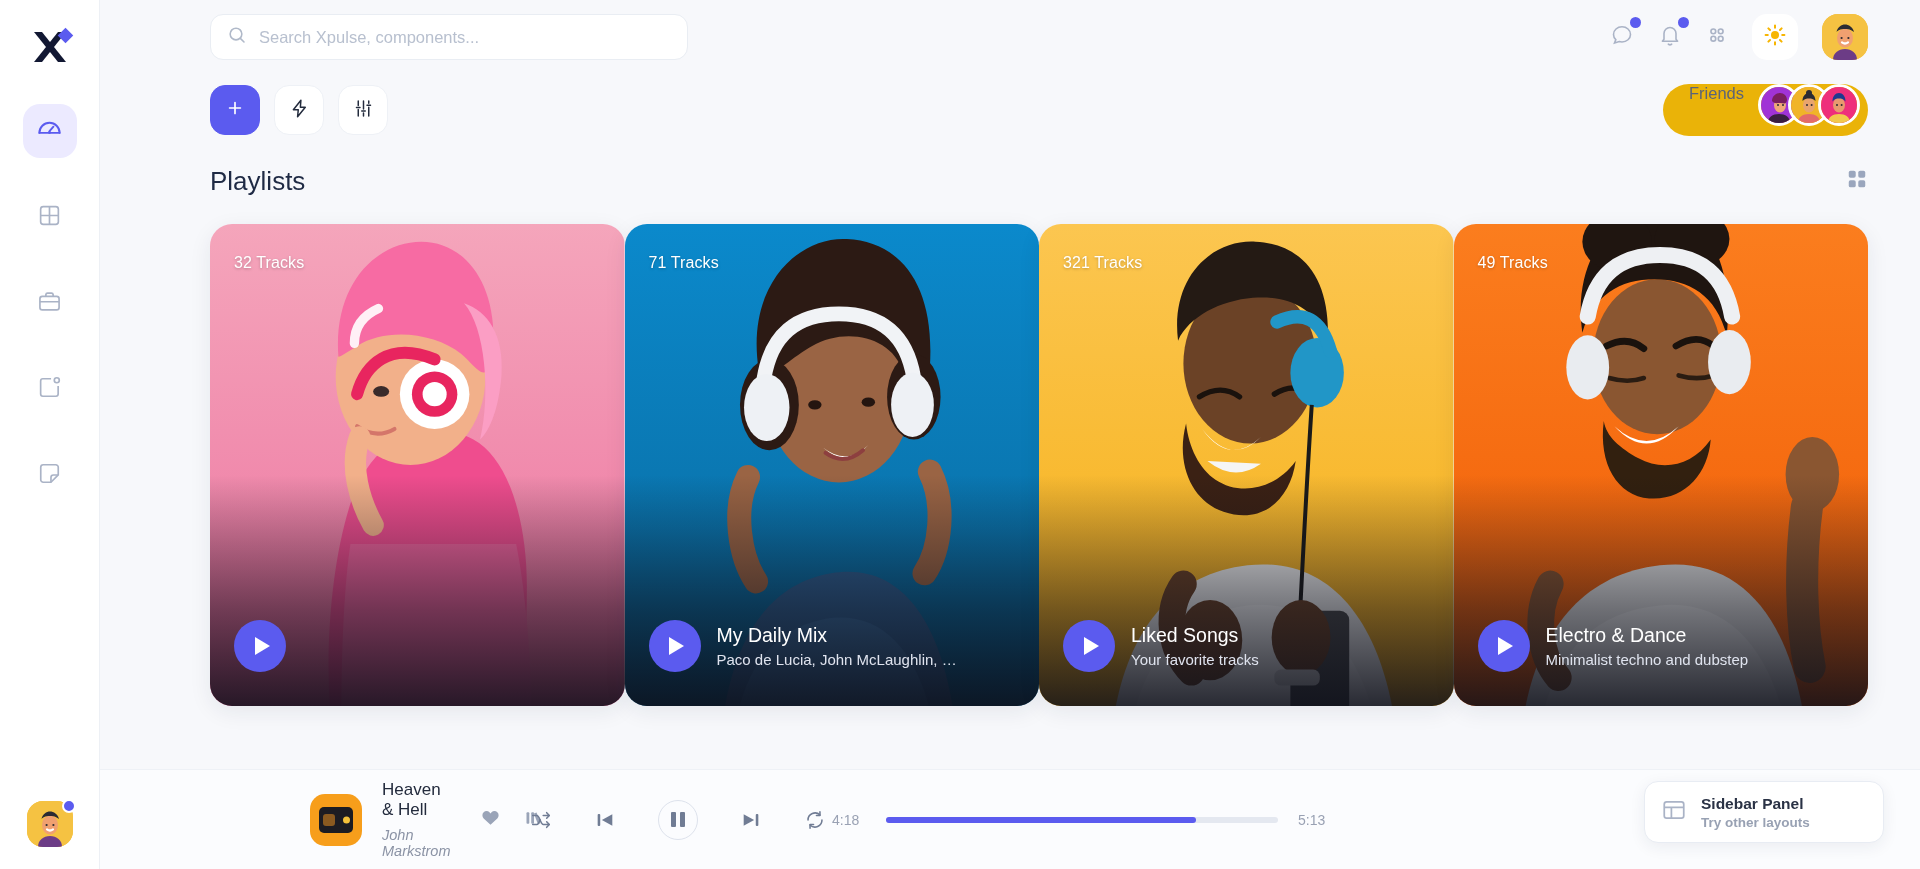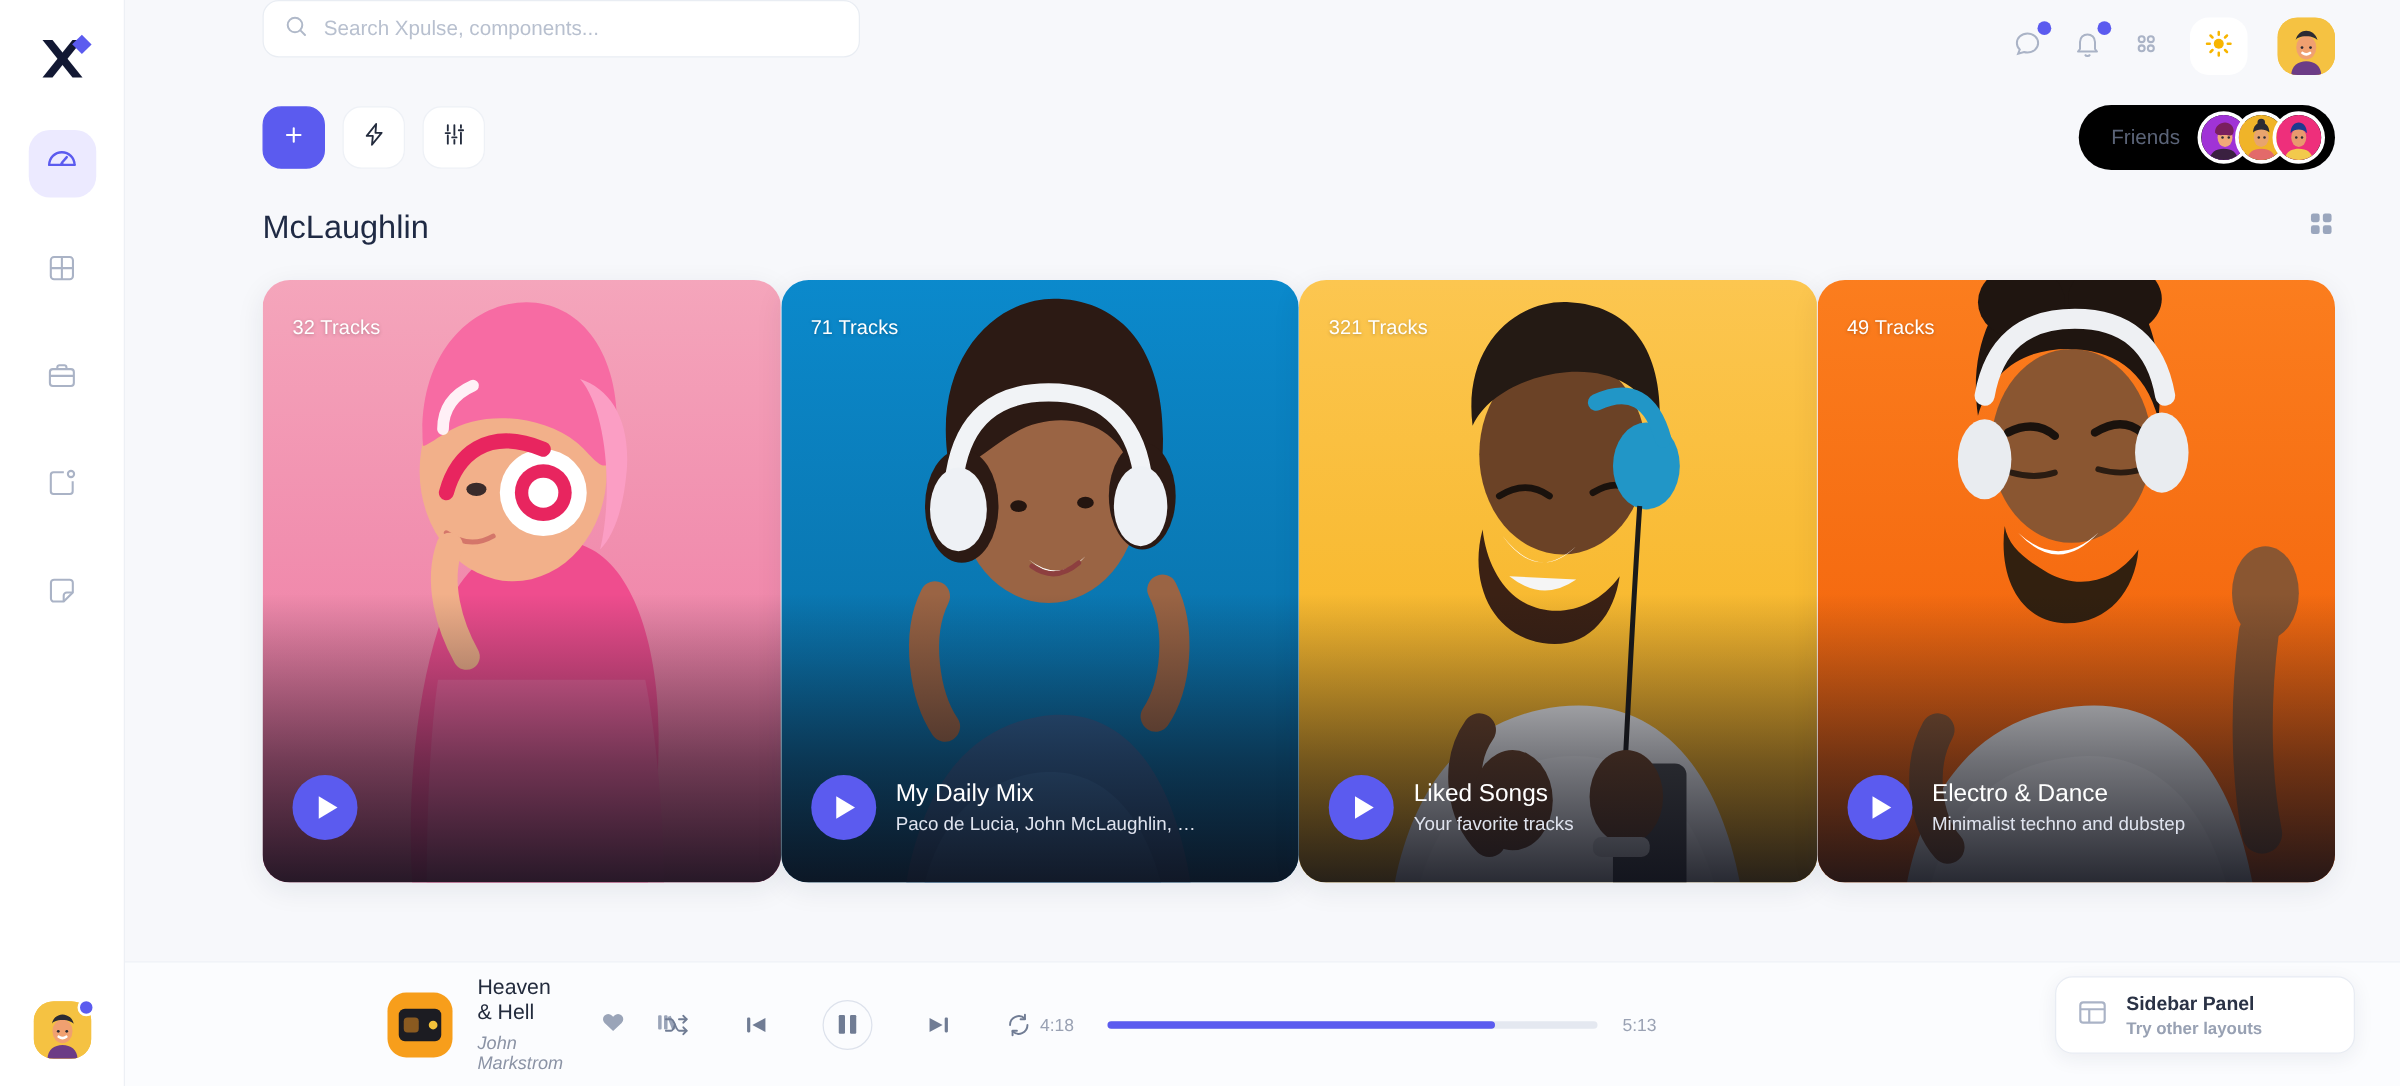--- a/index.html
+++ b/index.html
@@ -36,21 +36,21 @@
   }
   .status-dot {
     position: absolute; top: -2px; right: -3px; width: 14px; height: 14px;
     border-radius: 50%; background: #5b5bef; border: 2px solid #fff;
   }
 
   
   .main { flex: 1; height: 869px; position: relative; display: flex; flex-direction: column; }
 
   .topbar {
-    height: 74px; flex: 0 0 74px; display: flex; 
+    height: 74px; flex: 0 0 74px; display: flex; align-items: center;
     padding: 0 52px 0 110px; gap: 20px;
   }
   .search-box {
     width: 478px; height: 46px; background: #fff;
     border: 1px solid #e9edf3; border-radius: 13px;
     display: flex; align-items: center; gap: 12px; padding: 0 16px;
     cursor: text;
   }
   .search-box input {
     border: none; outline: none; background: transparent;
@@ -75,22 +75,22 @@
     height: 72px; flex: 0 0 72px; display: flex; align-items: center;
     padding: 0 52px 0 110px; gap: 14px;
   }
   .sq-btn {
     width: 50px; height: 50px; border-radius: 15px; background: #fff;
     border: 1px solid #eef1f6; display: flex; align-items: center; justify-content: center;
     cursor: pointer;
   }
   .sq-btn.primary { background: #5b5bef; border-color: #5b5bef; }
   .friends-pill {
-    margin-left: auto; height: 52px; background: #000000; border-radius: 26px;
-    display: flex; align-items: center; padding: 0 8px 0 26px; gap: 14px; cursor: pointer;
+    margin-left: auto; height: 52px; background: #eab308; border-radius: 26px;
+    display: flex; padding: 0 8px 0 26px; gap: 14px; cursor: pointer;
   }
   .friends-label { font-size: 16.5px; color: #5b6478; }
   .friend-stack { display: flex; }
   .friend-av {
     width: 42px; height: 42px; border-radius: 50%; border: 3px solid #fff;
     margin-left: -12px; overflow: hidden; position: relative;
   }
   .friend-av:first-child { margin-left: 0; }
 
   
@@ -385,21 +385,21 @@
             <path d="M11.5 14.5c0-5.5 3-8.5 6.5-8.5s6.5 3 6.5 8.5c-2-2.5-4-3-6.5-3s-4.5.5-6.5 3z" fill="#1d3a8f"></path>
             <circle cx="16" cy="18" r="1" fill="#2b2b33"></circle>
               <circle cx="20.6" cy="18" r="1" fill="#2b2b33"></circle>
           </svg>
         </div>
       </div>
     </div>
   </div>
 
   <div class="sec-head">
-    <h2 class="sec-title">McLaughlin</h2>
+    <h2 class="sec-title">Playlists</h2>
     <div class="grid-toggle">
       <span>
         <svg width="22" height="22" viewBox="0 0 24 24">
           <rect x="3" y="3" width="7.6" height="7.6" rx="2" fill="#9aa6bd"></rect>
           <rect x="13.4" y="3" width="7.6" height="7.6" rx="2" fill="#9aa6bd"></rect>
           <rect x="3" y="13.4" width="7.6" height="7.6" rx="2" fill="#9aa6bd"></rect>
           <rect x="13.4" y="13.4" width="7.6" height="7.6" rx="2" fill="#9aa6bd"></rect>
         </svg>
       </span>
     </div>

